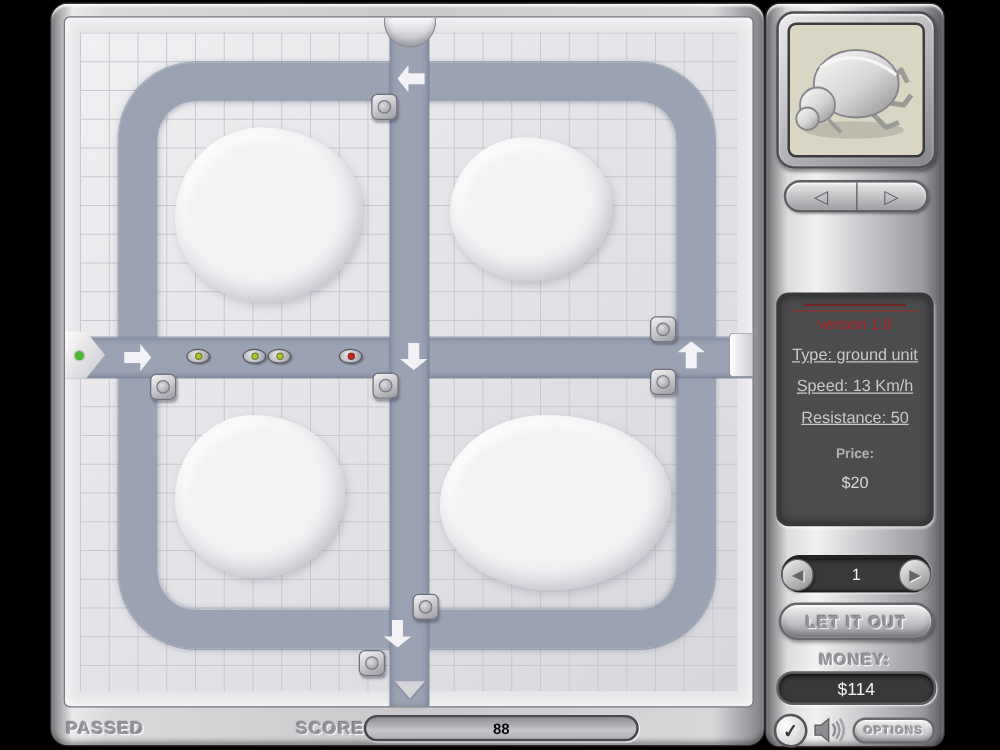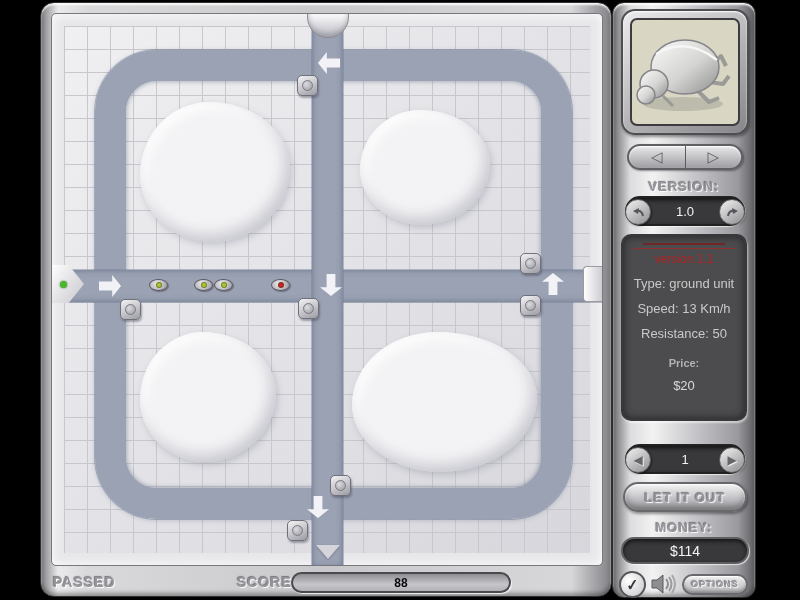--- a/index.html
+++ b/index.html
@@ -167,21 +167,21 @@
   .info-panel {
     position:absolute; left:8px; top:231px; width:126px; height:187px;
     background:#4c4c4e; border:2px solid #38383a; border-radius:10px;
     text-align:center; box-shadow:inset 0 0 8px rgba(20,20,22,0.8), 1px 2px 2px rgba(255,255,255,0.5);
     padding-top:5px;
   }
   .red-microline { width:68%; height:2px; margin:2px auto 3px; background:#6e2626; }
   .unit-name { color:#c41f1f; font-weight:bold; font-size:15px; }
   .red-rule { border:none; border-top:1px solid #953030; margin:3px 10px; }
   .unit-version { color:#b32424; font-size:12px; }
-  .stat-line { color:#c9c9c9; font-size:13px; margin-top:10px; }
+  .stat-line { color:#c9c9c9; font-size:13px; margin-top:10px;text-decoration:underline; }
   .price-label { color:#b2b2b2; font-size:11px; font-weight:bold; margin-top:16px; }
   .price-value { color:#d8d8d8; font-size:13px; margin-top:9px; }
   .metal-pill {
     position:absolute; left:10px; width:124px; height:30px;
     background:linear-gradient(180deg,#f4f4f4,#c2c2c6 55%,#9e9ea2);
     border:2px solid #68686c; border-radius:15px; cursor:pointer;
     display:flex; align-items:center; justify-content:center;
     box-shadow:inset 0 1px 2px #fff, inset 0 -4px 6px rgba(0,0,0,0.28), 1px 2px 3px rgba(0,0,0,0.4);
   }
   .money-box {
@@ -313,42 +313,26 @@
   <div class="nav-pill">
     <div class="nav-half">
       <span>◁</span>
     </div>
     <div class="nav-divider"></div>
     <div class="nav-half">
       <span>▷</span>
     </div>
   </div>
 
-  <div class="side-label emboss" style="top:176px;">VERSION:</div>
-
-  <div class="selector" style="top:193px;">
-    <div class="sel-btn left">
-      <svg width="13" height="11" viewBox="0 0 13 11">
-        <path d="M11,9 Q10,3 4,4" stroke="#55555a" stroke-width="2" fill="none"></path>
-        <polygon points="1,4 7,1 6,7" fill="#55555a"></polygon>
-      </svg>
-    </div>
-    <span>1.0</span>
-    <div class="sel-btn right">
-      <svg width="13" height="11" viewBox="0 0 13 11">
-        <path d="M2,9 Q3,3 9,4" stroke="#55555a" stroke-width="2" fill="none"></path>
-        <polygon points="12,4 6,1 7,7" fill="#55555a"></polygon>
-      </svg>
-    </div>
-  </div>
+
 
   <div class="info-panel">
     <div class="red-microline"></div>
     <hr class="red-rule">
-    <div class="unit-version">version 1.1</div>
+    <div class="unit-version">version 1.0</div>
     <div class="stat-line">Type: ground unit</div>
     <div class="stat-line">Speed: 13 Km/h</div>
     <div class="stat-line">Resistance: 50</div>
     <div class="price-label">Price:</div>
     <div class="price-value">$20</div>
   </div>
 
 
   <div class="selector" style="top:441px;">
     <div class="sel-btn left">

